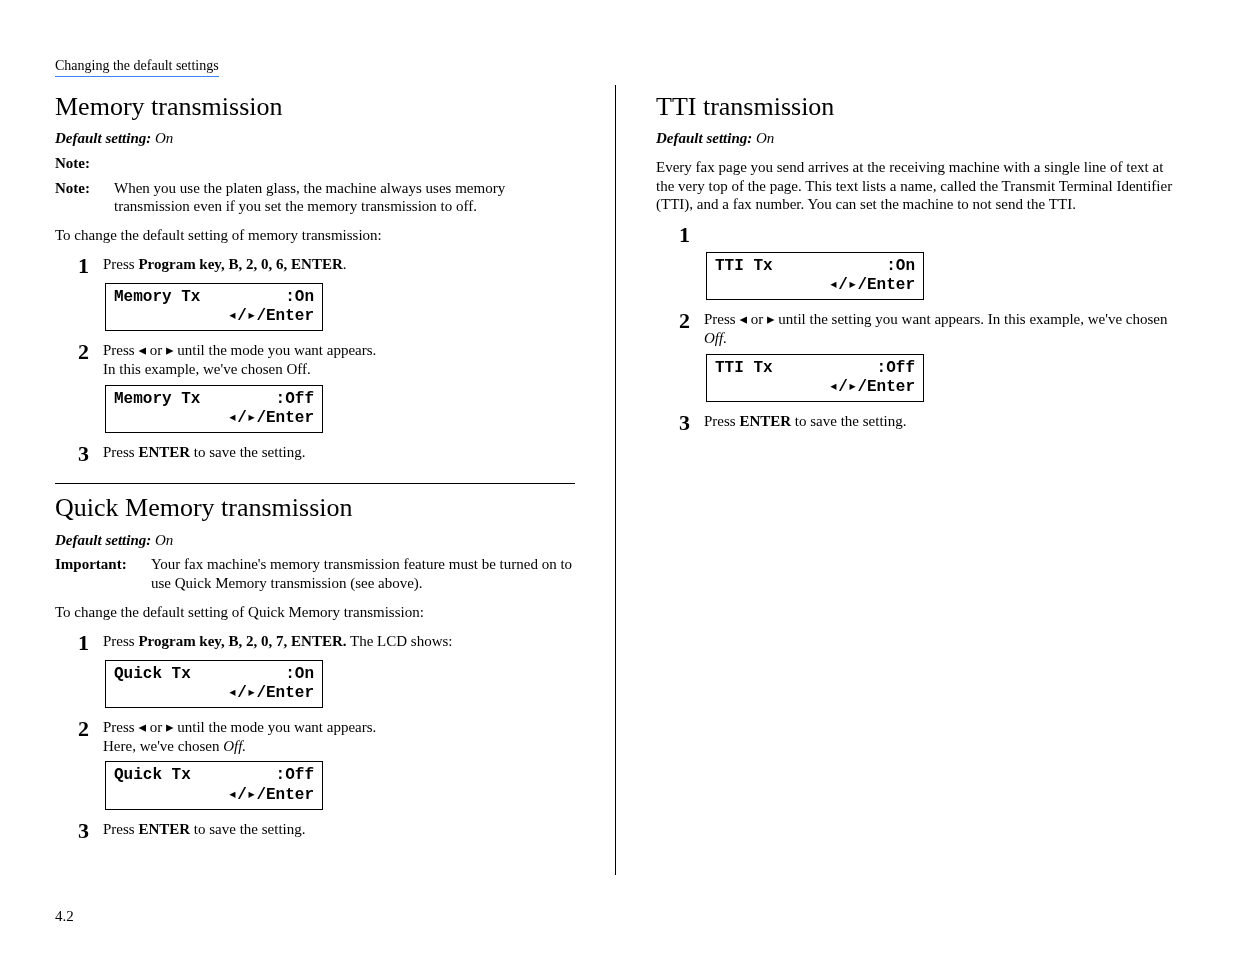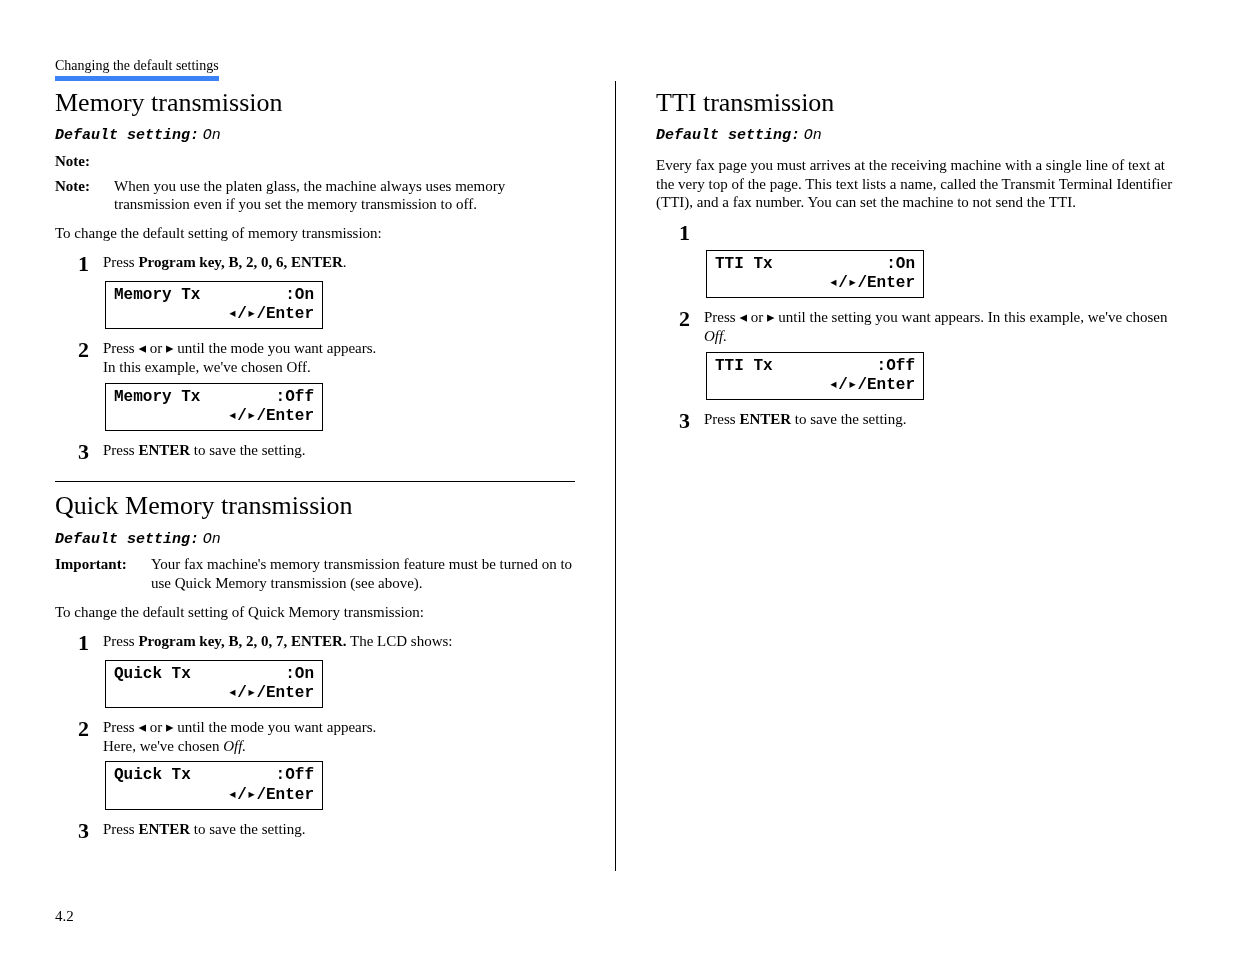--- a/index.html
+++ b/index.html
@@ -7,35 +7,35 @@
     width:1235px;height:954px;
     font-family:"Times New Roman",Times,serif;
     font-size:16px;line-height:1.25;
     position:relative;
   }
   .page{
     padding:55px 55px 0 55px;
     display:flex;flex-direction:column;height:100%;
   }
   .section-label{
-    font-size:14px;border-bottom:5px solid #3b82f6;
-    display:inline-block;margin-bottom:0;padding-bottom:1px;
+    font-size:14px;border-bottom:1px solid #3b82f6;
+    display:inline-block;margin-bottom:8px;padding-bottom:1px;
   }
   .columns{
     display:flex;gap:40px;flex:1;
   }
   .col{width:520px;}
   .sep{width:1px;background:#000;height:790px;}
   h2{
     font-family:"Times New Roman",serif;
     font-weight:400;font-size:26px;margin:6px 0 6px 0;
   }
   .default-line{font-size:15px;margin:4px 0 6px 0;}
   .default-line b{font-weight:700;}
-  .default-line i{font-style:italic;font-family:Liberation Mono, monospace;}
+  .default-line i{font-style:italic;}
   .note-row{display:flex;gap:11px;margin:6px 0;font-size:15px;}
   .note-row .lab{font-weight:700;flex:0 0 48px;}
   .imp-row{display:flex;gap:10px;margin:6px 0;font-size:15px;}
   .imp-row .lab{font-weight:700;flex:0 0 86px;}
   .imp-row .txt,.note-row .txt,.step .txt{flex:1;}
   .para{font-size:15px;margin:10px 0;}
   .step{display:flex;gap:14px;margin:6px 0 2px 18px;font-size:15px;align-items:flex-start;}
   .step .num{
     font-family:"Times New Roman",serif;
     font-weight:700;font-size:22px;line-height:1;flex:0 0 16px;text-align:right;
@@ -135,21 +135,21 @@
     </div>
 
     <div class="sep"></div>
 
     <div class="col">
       <h2>TTI transmission</h2>
       <div class="default-line">
         <b><i>Default setting:</i></b> <i>On</i>
       </div>
       <div class="para">
-        <span>Every fax page you must arrives at the receiving machine with a single line of text at the very top of the page. This text lists a name, called the Transmit Terminal Identifier (</span><span class="sc">TTI</span><span>), and a fax number. You can set the machine to not send the </span><span class="sc">TTI</span><span>.</span>
+        <span>Every fax page you send arrives at the receiving machine with a single line of text at the very top of the page. This text lists a name, called the Transmit Terminal Identifier (</span><span class="sc">TTI</span><span>), and a fax number. You can set the machine to not send the </span><span class="sc">TTI</span><span>.</span>
       </div>
 
       <div class="step">
         <div class="num">1</div>
       </div>
       <div class="lcd">
         <div class="row"><span>TTI Tx</span><span>:On</span></div>
         <div class="row2">◂/▸/Enter</div>
       </div>
 

